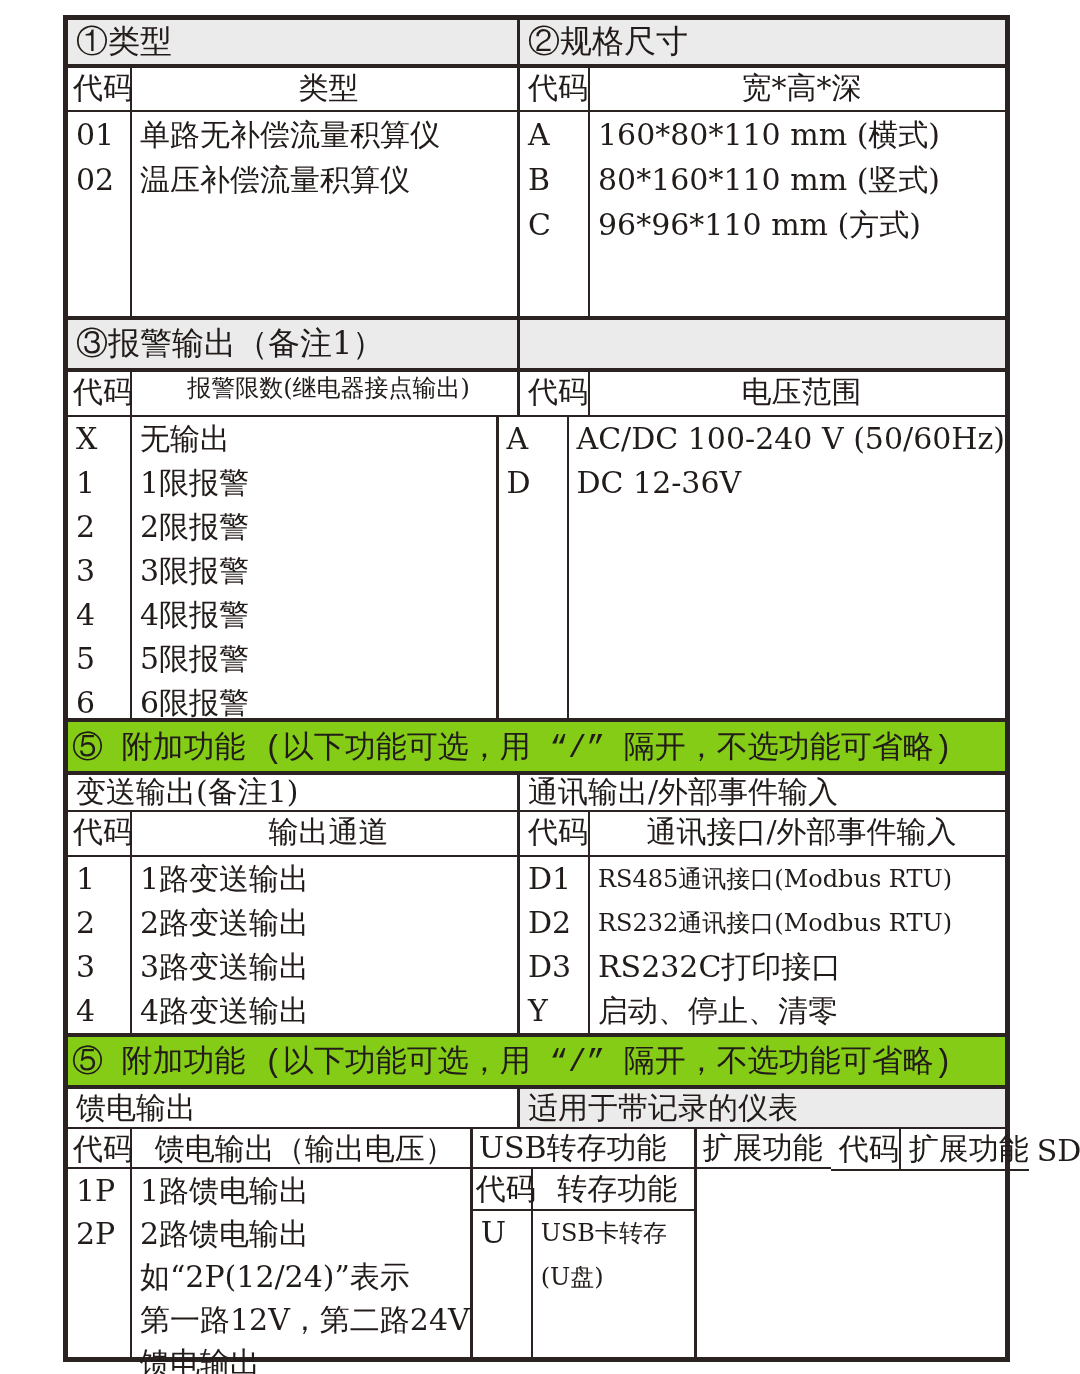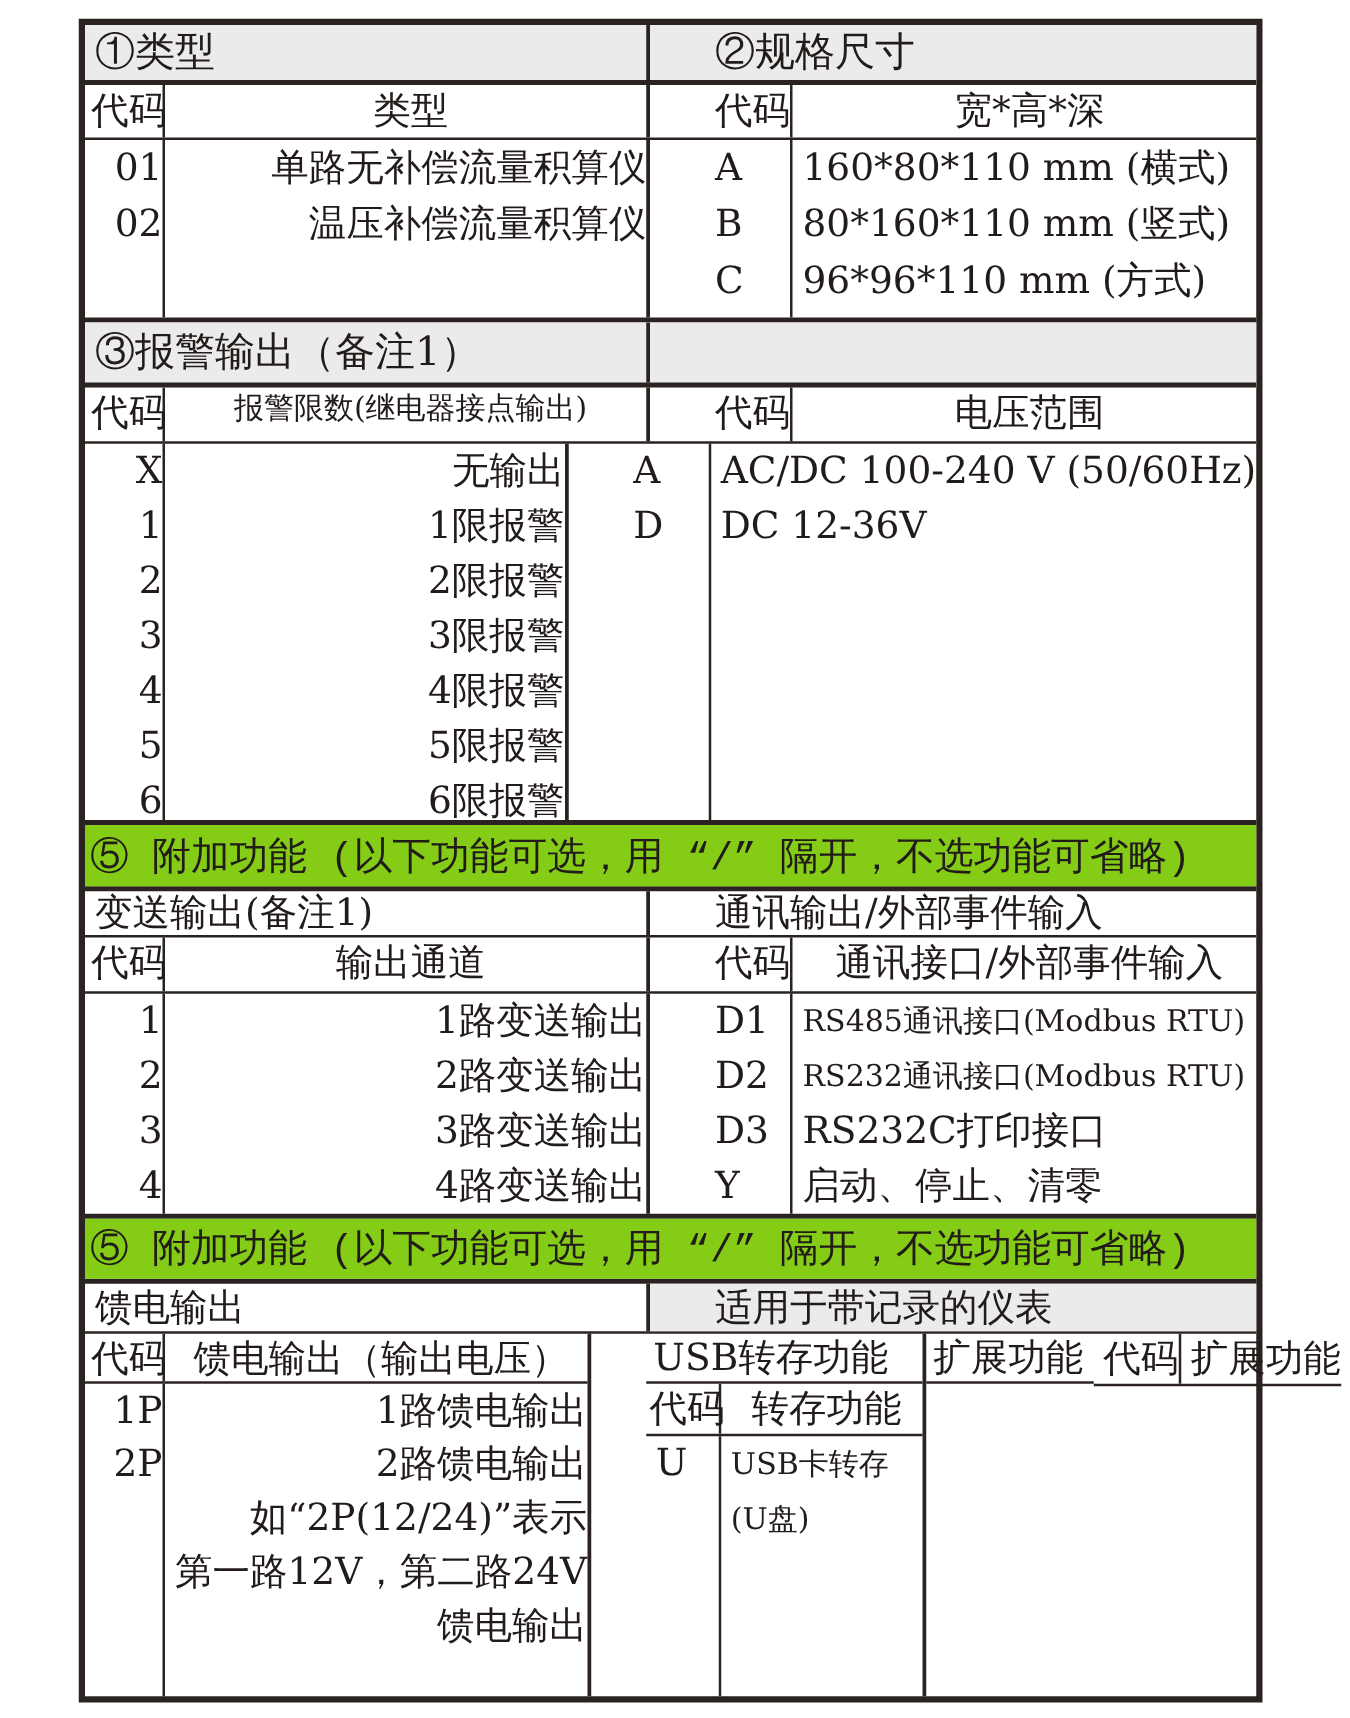--- a/index.html
+++ b/index.html
@@ -9,26 +9,26 @@
     color:#211b19;
   }
   .tbl{
     position:absolute;left:63px;top:15px;width:947px;height:1347px;
     box-sizing:border-box;border:5px solid #2b2322;
     display:flex;flex-direction:column;background:#ffffff;
   }
   .row{display:flex;box-sizing:border-box;flex:none;}
   .bb2{border-bottom:2px solid #2b2322;}
   .bb4{border-bottom:4px solid #2b2322;}
-  .h48{height:48px}.h44{height:44px}.h183{height:146px}.h52{height:52px}
+  .h48{height:48px}.h44{height:44px}.h183{height:208px}.h52{height:52px}
   .h45{height:45px}.h305{height:305px}.h53{height:53px}.h37{height:37px}
   .h180{height:180px}.h40{height:40px}.h42{height:42px}
   .grow{flex:1 1 auto;min-height:0;}
-  .half-l{width:452px;box-sizing:border-box;border-right:3px solid #2b2322;display:flex;text-align:right;}
-  .half-r{flex:1;display:flex;box-sizing:border-box;padding-left:44px;}
+  .half-l{width:452px;box-sizing:border-box;border-right:3px solid #2b2322;display:flex;}
+  .half-r{flex:1;display:flex;box-sizing:border-box;}
   .band{background:#ecebeb;}
   .title-cell{display:flex;align-items:center;padding:0 8px;font-size:32px;white-space:nowrap;width:100%;box-sizing:border-box;}
   .banner-cell{display:flex;align-items:center;padding:0 4px;font-size:31px;white-space:nowrap;width:100%;box-sizing:border-box;background:#84cc16;font-family:Liberation Mono, monospace;}
   .codecol{width:64px;box-sizing:border-box;border-right:2px solid #2b2322;padding:0 0 0 8px;display:flex;flex-direction:column;}
   .codecol-r{width:70px;}
   .desccol{flex:1;box-sizing:border-box;padding:0 0 0 8px;display:flex;flex-direction:column;min-width:0;}
   .hcell{display:flex;align-items:center;font-size:30px;white-space:nowrap;}
   .ln{font-size:30px;white-space:nowrap;flex:none;}
   .lh45{line-height:45px}.lh44{line-height:44px}.lh43{line-height:43px}
   .vstack{display:flex;flex-direction:column;flex:1;min-width:0;}

